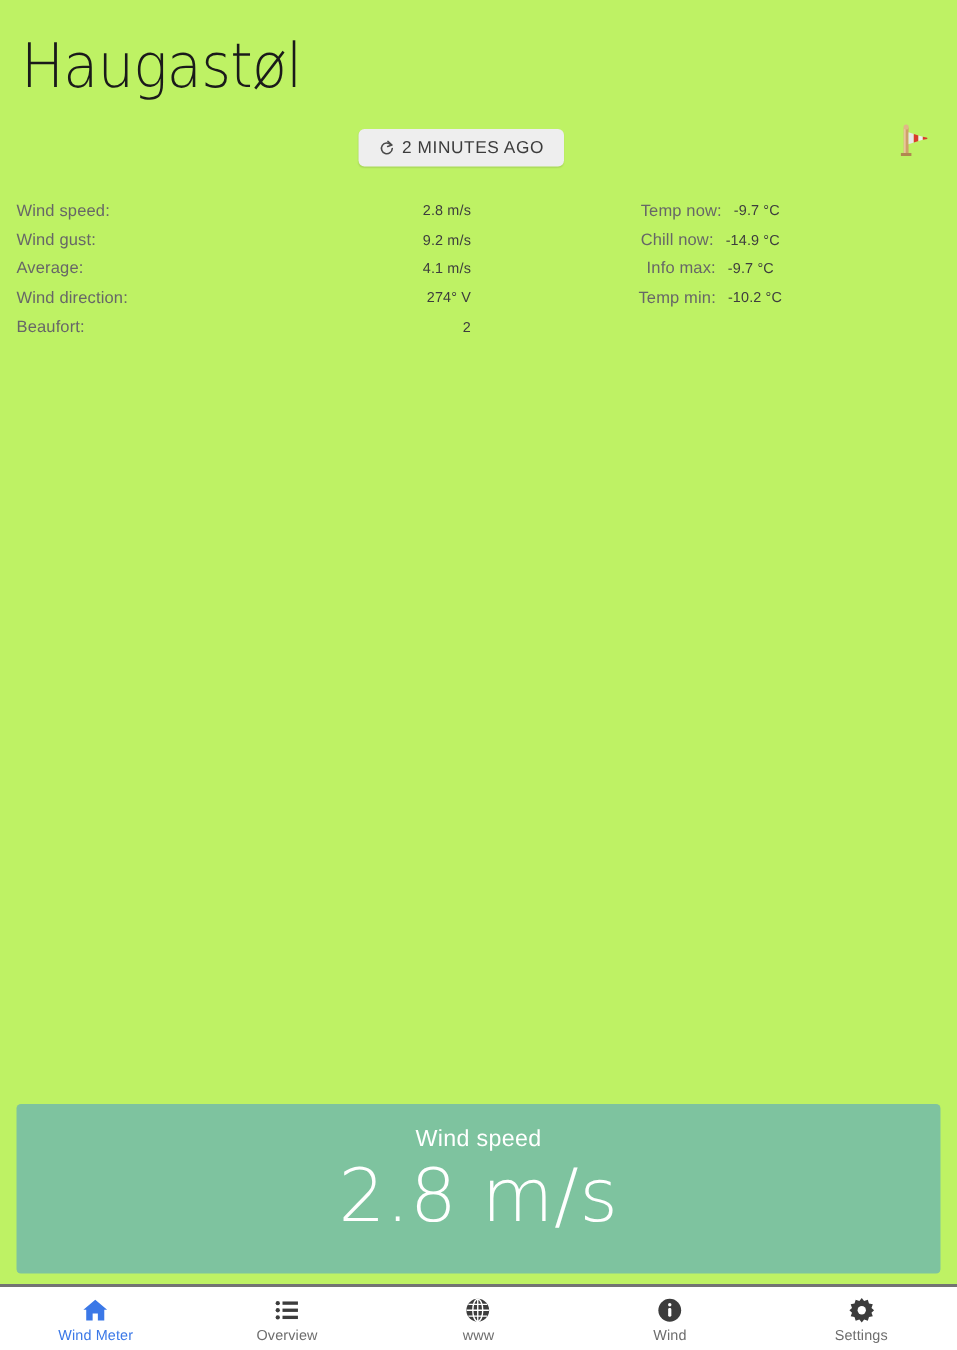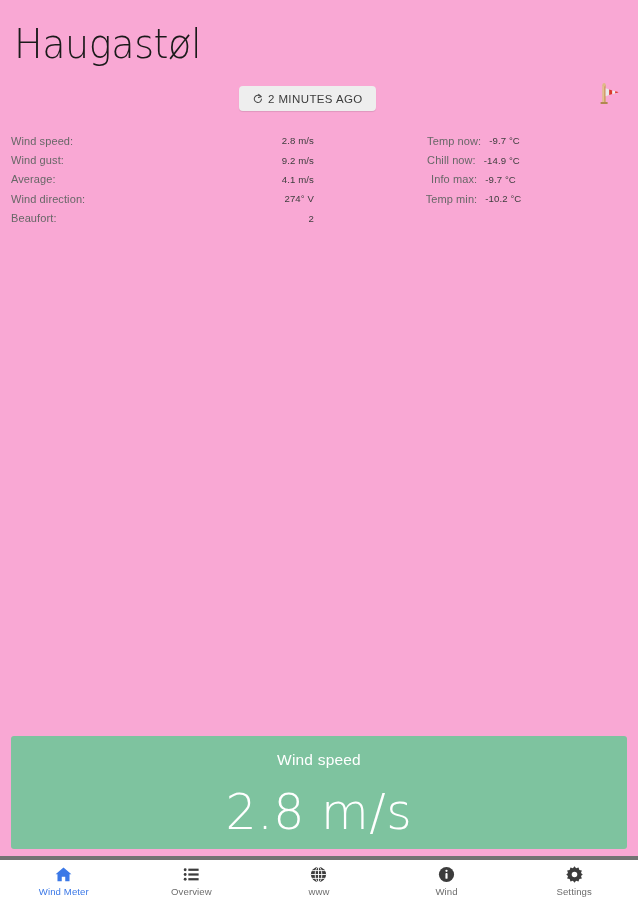--- a/index.html
+++ b/index.html
@@ -2,21 +2,21 @@
 <html><head>
 <meta charset="utf-8">
 <style>
   * { margin:0; padding:0; box-sizing:border-box; }
   html, body {
     width:638px; height:900px;
     background:#ffffff;
     font-family:"Liberation Sans", sans-serif;
     overflow:hidden;
   }
-  .app { position:relative; width:638px; height:900px; background:#f9a8d4; }
+  .app { position:relative; width:638px; height:900px; background:#bef264; }
 
   
   .station-title {
     position:absolute; left:14px; top:24px;
     font-size:41px; line-height:1;
     font-weight:300;
     color:#1a1a1a;
     letter-spacing:-0.5px;
     font-family:"DejaVu Sans", sans-serif;
     transform:scaleX(0.93); transform-origin:left top;
@@ -71,40 +71,39 @@
 
   
   .wind-card {
     position:absolute; left:11px; top:736px;
     width:616px; height:113px;
     background:#7ec39f;
     border-radius:3px;
     display:flex; flex-direction:column;
     align-items:center; justify-content:flex-start;
     padding-top:15px;
-    gap:15px;
   }
   .wind-card-title {
     font-size:15.5px; color:#ffffff; font-weight:400;
     letter-spacing:0.2px;
   }
   .wind-card-value {
     margin-top:-2px;
     font-size:49px; line-height:1.25;
     font-weight:300; color:#ffffff;
     font-family:"DejaVu Sans", sans-serif;
     letter-spacing:0.5px;
   }
 
   
   .tabbar {
     position:absolute; left:0; bottom:0;
     width:638px; height:44px;
     background:#ffffff;
-    border-top:4px solid #737373;
+    border-top:2px solid #737373;
     display:flex;
   }
   .tab {
     flex:1 1 0;
     display:flex; flex-direction:column;
     align-items:center; justify-content:center;
     gap:2px;
     cursor:pointer;
     padding-top:2px;
   }

